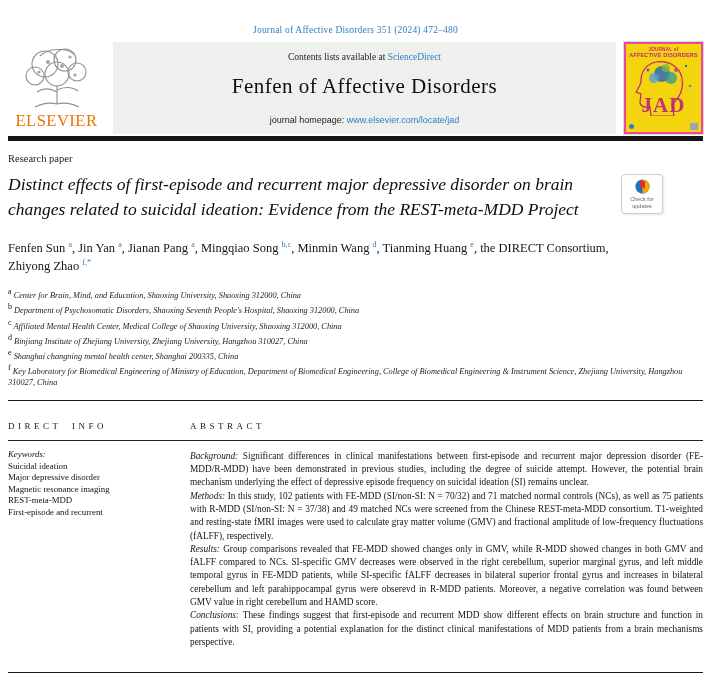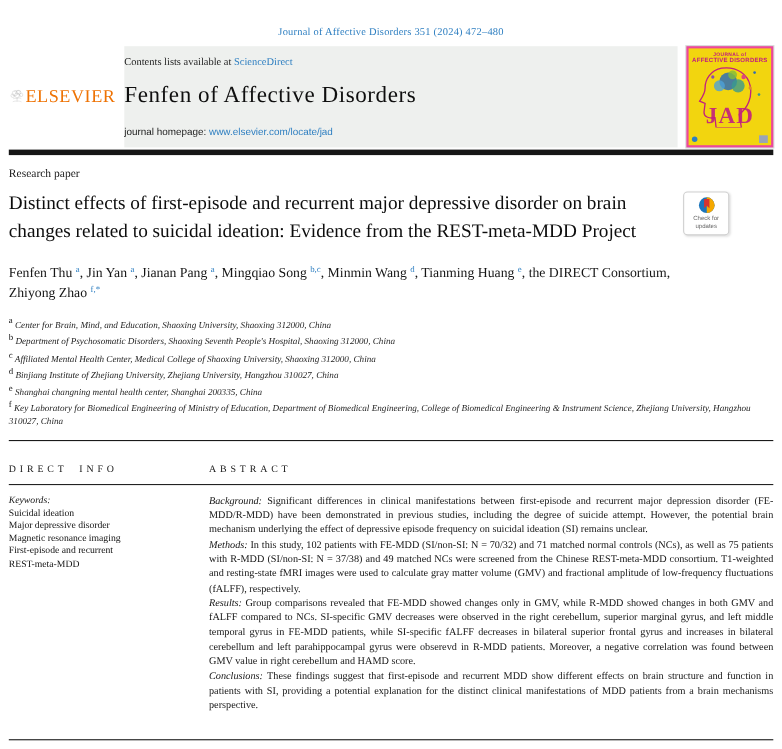--- a/index.html
+++ b/index.html
@@ -4,37 +4,37 @@
 <style>
   * { margin: 0; padding: 0; box-sizing: border-box; }
   html, body { width: 711px; height: 681px; background: #fff; overflow: hidden; }
   body { font-family: "Liberation Serif", serif; color: #111; position: relative; }
 
   
   .citation { text-align: center; font-size: 9.5px; color: #2e7fc1; padding-top: 25px; letter-spacing: .2px; }
 
   
   .masthead { display: flex; margin: 7px 8px 0 8px; height: 92px; }
-  .logo-block { width: 97px; display: flex; align-items: center; justify-content: flex-start; padding-bottom: 2px; }
+  .logo-block { width: 97px; display: flex; flex-direction: column; align-items: center; justify-content: flex-start; padding-bottom: 2px; }
   .logo-tree { width: 84px; height: 68px; }
   .elsevier-word { font-family: "Liberation Serif", serif; font-size: 16.5px; color: #ee7203; letter-spacing: .5px; font-weight: 400; margin-top: 1px; }
-  .gray-box { flex: 1; background: #eef0ee; margin-left: 8px; margin-right: 8px; text-align: left; padding-top: 10px; }
+  .gray-box { flex: 1; background: #eef0ee; margin-left: 8px; margin-right: 8px; text-align: center; padding-top: 10px; }
   .contents-line { font-size: 9.5px; color: #222; }
   .contents-line a, .link { color: #2e7fc1; text-decoration: none; cursor: pointer; }
   .journal-name { font-size: 21px; letter-spacing: .5px; margin-top: 12px; color: #0f0f0f; }
   .homepage-line { font-family: "Liberation Sans", sans-serif; font-size: 9px; margin-top: 16px; color: #222; }
   .cover-thumb { width: 79px; height: 92px; position: relative; background: #ec4899; box-shadow: 0 0 0 1px #d8d8d8; }
 
   .black-bar { height: 5px; background: #161616; margin: 2px 8px 0 8px; }
 
   
   .content { padding: 0 8px; }
   .research-paper { font-size: 10.5px; margin-top: 12px; color: #1a1a1a; }
   .title-row { display: flex; margin-top: 8px; }
-  .article-title { font-size: 17.5px; line-height: 1.42; font-weight: 400; color: #0d0d0d; width: 590px; }
+  .article-title { font-size: 17.5px; line-height: 1.42; font-weight: 400; color: #0d0d0d; width: 590px; font-style: italic; }
   .check-badge { width: 42px; height: 40px; margin-left: 23px; margin-top: 2px; border: 1px solid #cfcfcf; border-radius: 4px; box-shadow: 1px 1px 2px #e5e5e5; display: flex; flex-direction: column; align-items: center; justify-content: center; cursor: pointer; background: #fff; }
   .check-badge svg { width: 15px; height: 16px; }
   .check-text { font-family: "Liberation Sans", sans-serif; font-size: 5.5px; color: #666; text-align: center; line-height: 1.25; margin-top: 1px; }
 
   .authors { font-size: 12.5px; margin-top: 17px; line-height: 1.45; width: 640px; color: #151515; }
   .authors sup, .aff sup { font-size: 8px; }
   .authors sup { color: #2e7fc1; cursor: pointer; }
 
   .affiliations { margin-top: 11px; font-size: 8.3px; line-height: 1.38; color: #1c1c1c; width: 700px; }
   .aff { font-style: italic; }
@@ -147,21 +147,21 @@
     <div class="check-badge">
       <svg viewBox="0 0 16 17">
         <circle cx="8" cy="8" r="7.6" fill="#1b75bb"></circle>
         <path d="M8 .4 A7.6 7.6 0 0 1 8 15.6 Z" fill="#f5a800"></path>
         <path d="M5.4 2 L10.6 2 L10.6 11 L8 8.6 L5.4 11 Z" fill="#d6332f"></path>
       </svg>
       <div class="check-text">Check for updates</div>
     </div>
   </div>
 
-  <div class="authors"><span>Fenfen Thu</span> <sup>a</sup>, <span>Jin Yan</span> <sup>a</sup>, <span>Jianan Pang</span> <sup>a</sup>, <span>Mingqiao Song</span> <sup>b,c</sup>, <span>Minmin Wang</span> <sup>d</sup>, <span>Tianming Huang</span> <sup>e</sup>, <span>the DIRECT Consortium</span>, <span>Zhiyong Zhao</span> <sup>f,*</sup></div>
+  <div class="authors"><span>Fenfen Sun</span> <sup>a</sup>, <span>Jin Yan</span> <sup>a</sup>, <span>Jianan Pang</span> <sup>a</sup>, <span>Mingqiao Song</span> <sup>b,c</sup>, <span>Minmin Wang</span> <sup>d</sup>, <span>Tianming Huang</span> <sup>e</sup>, <span>the DIRECT Consortium</span>, <span>Zhiyong Zhao</span> <sup>f,*</sup></div>
 
   <div class="affiliations">
       <div class="aff"><sup>a</sup> Center for Brain, Mind, and Education, Shaoxing University, Shaoxing 312000, China</div>
       <div class="aff"><sup>b</sup> Department of Psychosomatic Disorders, Shaoxing Seventh People's Hospital, Shaoxing 312000, China</div>
       <div class="aff"><sup>c</sup> Affiliated Mental Health Center, Medical College of Shaoxing University, Shaoxing 312000, China</div>
       <div class="aff"><sup>d</sup> Binjiang Institute of Zhejiang University, Zhejiang University, Hangzhou 310027, China</div>
       <div class="aff"><sup>e</sup> Shanghai changning mental health center, Shanghai 200335, China</div>
       <div class="aff"><sup>f</sup> Key Laboratory for Biomedical Engineering of Ministry of Education, Department of Biomedical Engineering, College of Biomedical Engineering &amp; Instrument Science, Zhejiang University, Hangzhou 310027, China</div>
     </div>
 
@@ -170,22 +170,22 @@
   <div class="columns">
     <div class="col-left">
       <div class="sec-heading">DIRECT INFO</div>
       <hr class="sec-divider">
       <div class="keywords">
         <div class="keywords-label">Keywords:</div>
         <div id="kw-list">
             <div>Suicidal ideation</div>
             <div>Major depressive disorder</div>
             <div>Magnetic resonance imaging</div>
+            <div>REST-meta-MDD</div>
             <div>First-episode and recurrent</div>
-            <div>REST-meta-MDD</div>
           </div>
       </div>
     </div>
 
     <div class="col-right">
       <div class="sec-heading">ABSTRACT</div>
       <hr class="sec-divider">
       <div class="abstract-body" id="abstract-body">
           <p><span class="plabel">Background:</span> Significant differences in clinical manifestations between first-episode and recurrent major depression disorder (FE-MDD/R-MDD) have been demonstrated in previous studies, including the degree of suicide attempt. However, the potential brain mechanism underlying the effect of depressive episode frequency on suicidal ideation (SI) remains unclear.</p>
           <p><span class="plabel">Methods:</span> In this study, 102 patients with FE-MDD (SI/non-SI: N = 70/32) and 71 matched normal controls (NCs), as well as 75 patients with R-MDD (SI/non-SI: N = 37/38) and 49 matched NCs were screened from the Chinese REST-meta-MDD consortium. T1-weighted and resting-state fMRI images were used to calculate gray matter volume (GMV) and fractional amplitude of low-frequency fluctuations (fALFF), respectively.</p>

